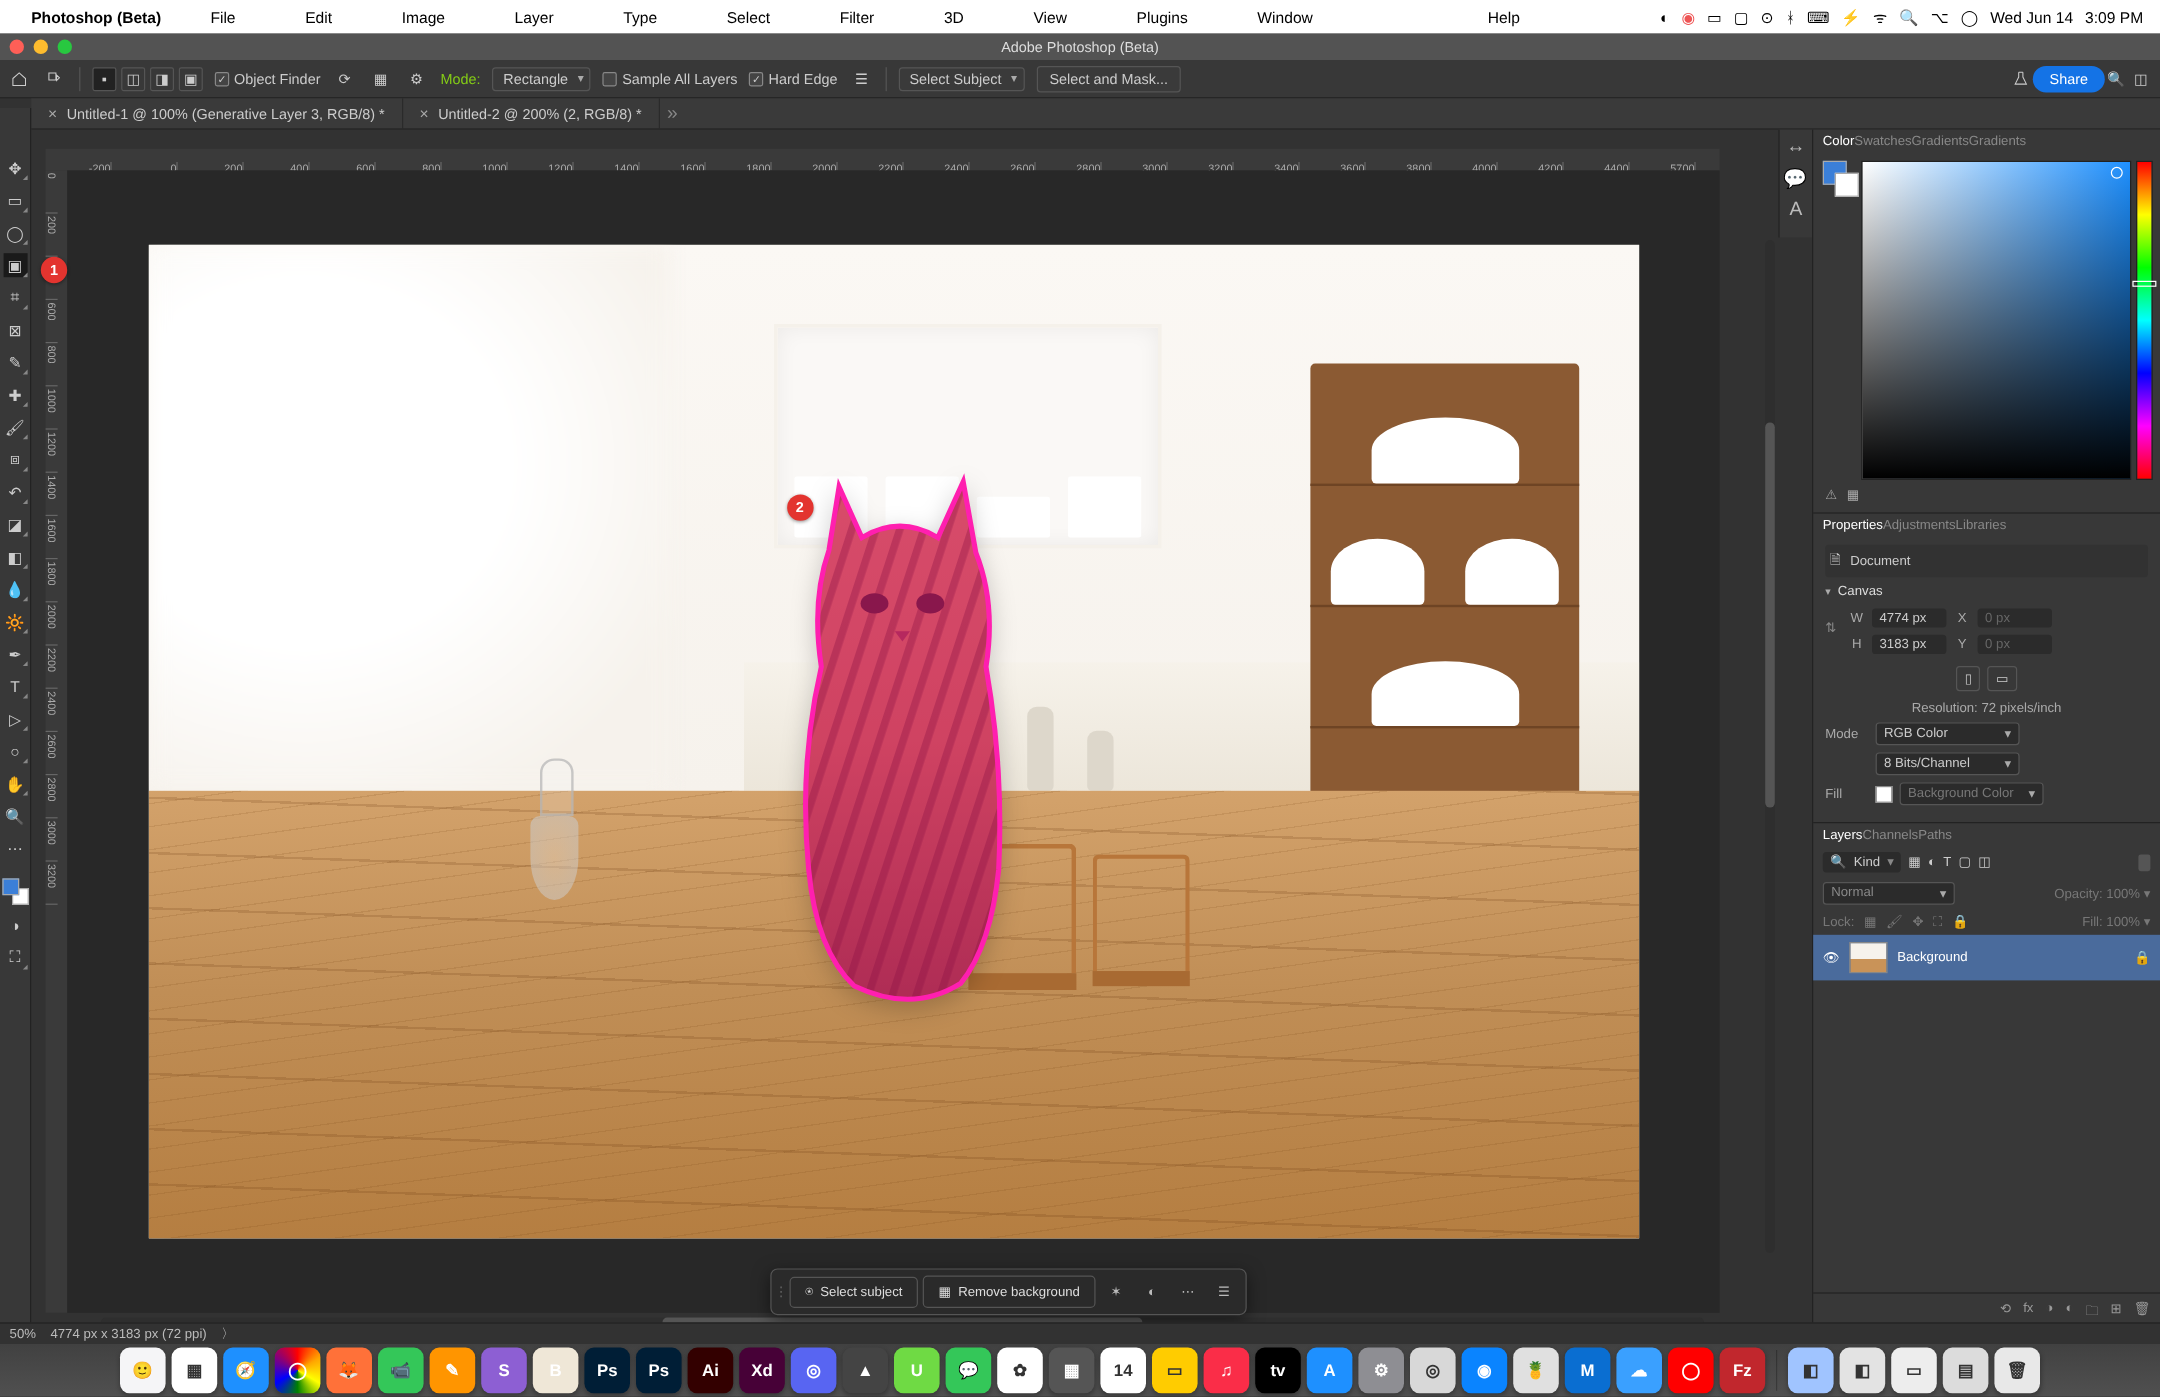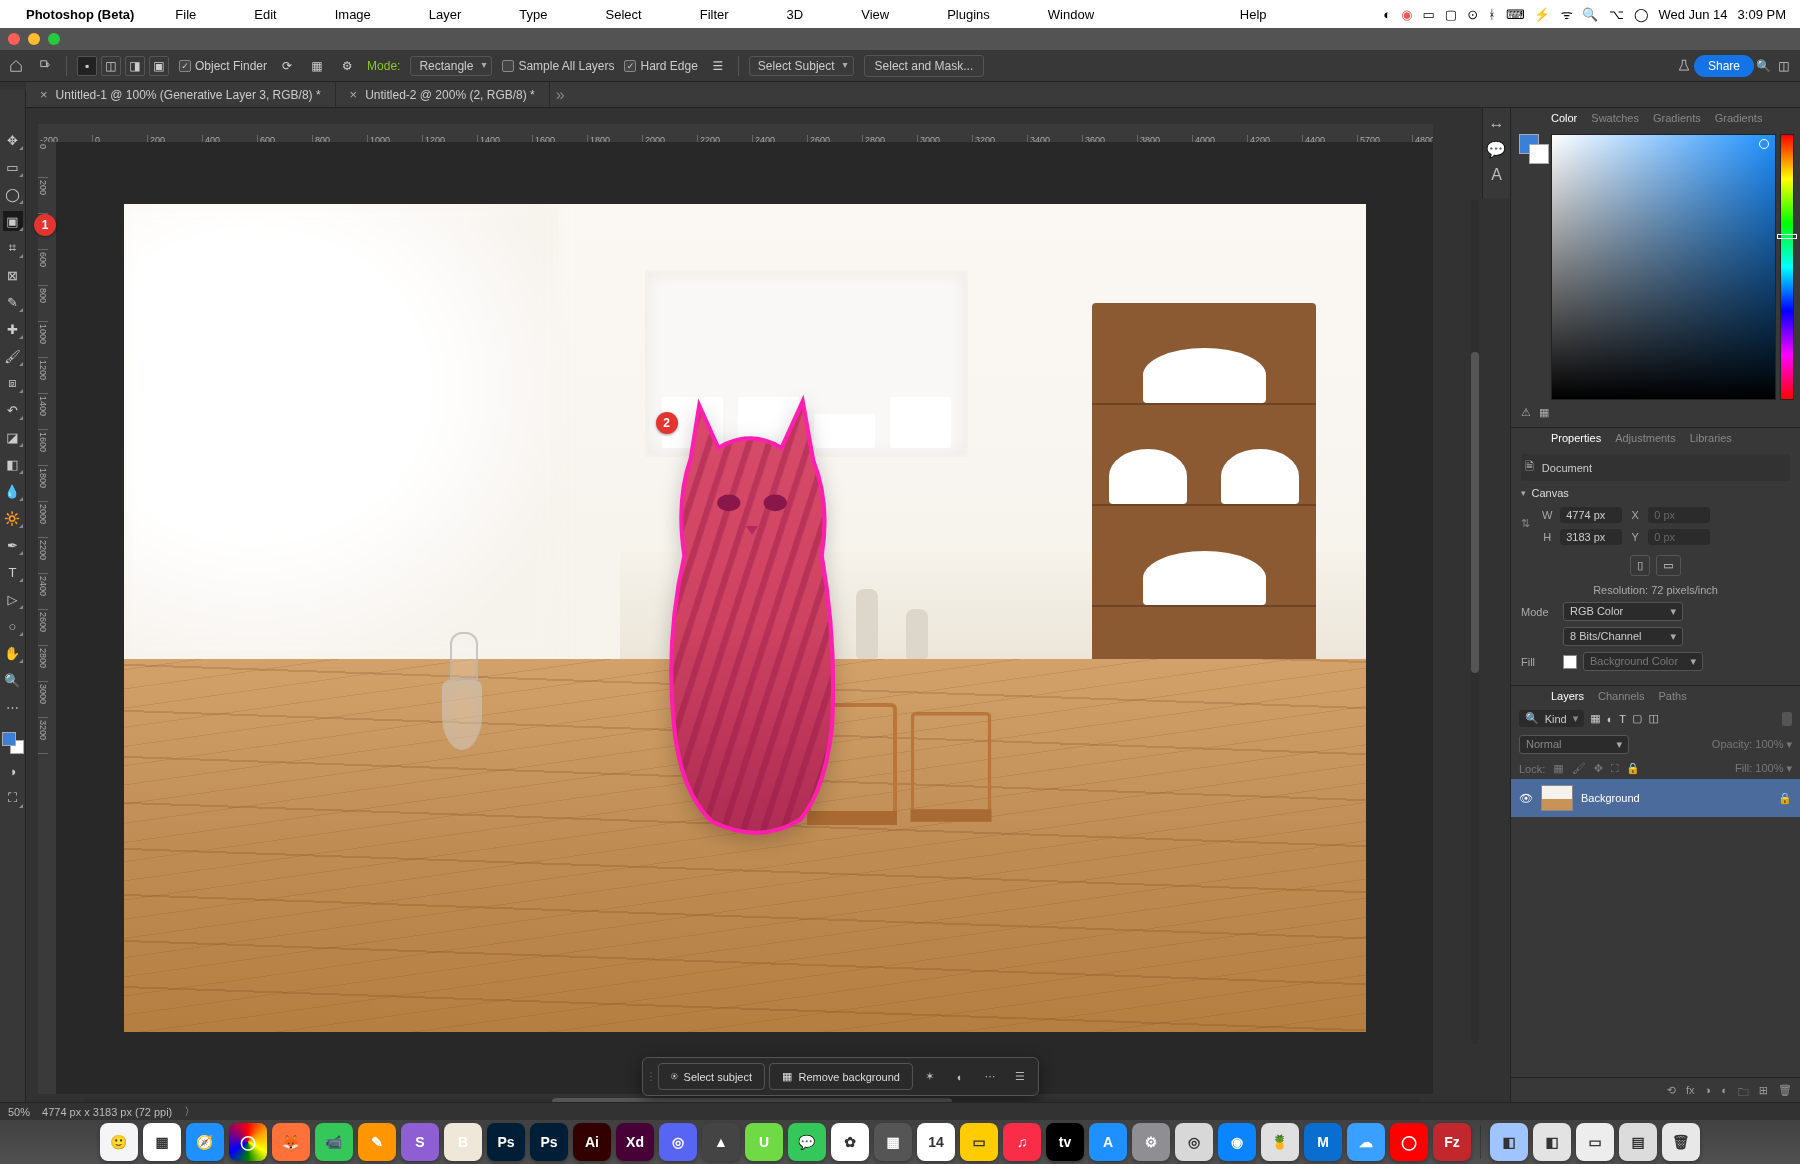--- a/index.html
+++ b/index.html
@@ -43,21 +43,21 @@
 .ltool { position: absolute; top: 90px; left: 0; width: 26px; bottom: 55px; background: #383838; display: flex; flex-direction: column; align-items: center; padding-top: 40px; gap: 7px; border-right: 1px solid #222; }
 .ltool .t { width: 20px; height: 20px; display: flex; align-items: center; justify-content: center; color: #ccc; font-size: 13px; position: relative; }
 .ltool .t.active { background: #1a1a1a; }
 .ltool .t .corner { position: absolute; right: 0; bottom: 0; width: 0; height: 0; border-left: 4px solid transparent; border-bottom: 4px solid #888; }
 .ltool .swatch { width: 22px; height: 22px; position: relative; margin-top: 8px; }
 .ltool .swatch .fg { width: 14px; height: 14px; background: #3b7fd8; border: 1px solid #aaa; position: absolute; top: 0; left: 0; }
 .ltool .swatch .bg { width: 14px; height: 14px; background: #fff; border: 1px solid #aaa; position: absolute; bottom: 0; right: 0; }
 
 
 .ruler-h { position: absolute; top: 124px; left: 38px; right: 367px; height: 18px; background: #3a3a3a; color: #aaa; font-size: 9px; display: flex; align-items: flex-end; overflow: hidden; }
-.ruler-h .tick { border-right: 1px solid #666; height: 7px; flex: 0 0 55px; text-align: left; padding-left: 2px; }
+.ruler-h .tick { border-right: 1px solid #666; height: 7px; flex: 0 0 55px; text-align: right; padding-left: 2px; }
 .ruler-v { position: absolute; top: 142px; left: 38px; bottom: 70px; width: 18px; background: #3a3a3a; color: #aaa; font-size: 9px; }
 .ruler-v .tick { border-bottom: 1px solid #666; height: 36px; writing-mode: vertical-rl; padding: 2px 0; }
 
 
 .canvas-wrap { position: absolute; top: 142px; left: 56px; right: 367px; bottom: 70px; background: #282828; display: flex; align-items: center; justify-content: center; }
 .artboard { width: 1242px; height: 828px; background: #f1ede5; position: relative; overflow: hidden; }
 
 .photo-bg { position: absolute; inset: 0; background: linear-gradient(180deg, #fbf8f4 0%, #f6f2ec 55%, #c99358 55%, #d7a770 100%); }
 .photo-bg::before { content: ""; position: absolute; left: 0; width: 35%; top: 0; bottom: 45%; background: radial-gradient(ellipse at 30% 40%, #fff 0%, #fff 40%, #f6f2ec 80%); filter: blur(8px); }
 .hutch { position: absolute; right: 4%; top: 12%; width: 18%; height: 68%; background: #8b5a33; border-radius: 4px; }
@@ -87,21 +87,21 @@
 .annot { position: absolute; width: 22px; height: 22px; border-radius: 50%; background: #e3342f; color: #fff; font-size: 12px; font-weight: 600; display: flex; align-items: center; justify-content: center; box-shadow: 0 1px 3px rgba(0,0,0,0.4); z-index: 50; }
 
 
 .ctxbar { position: absolute; left: 50%; transform: translateX(-65%); bottom: 68px; display: flex; align-items: center; background: #2a2a2a; border: 1px solid #555; border-radius: 6px; padding: 5px; gap: 4px; font-size: 11px; box-shadow: 0 4px 14px rgba(0,0,0,0.5); }
 .ctxbar .handle { width: 6px; align-self: stretch; display: flex; align-items: center; justify-content: center; color: #666; cursor: grab; }
 .ctxbar .cbtn { display: flex; align-items: center; gap: 6px; padding: 6px 12px; border: 1px solid #555; border-radius: 4px; color: #ddd; }
 .ctxbar .cicon { width: 26px; height: 26px; display: flex; align-items: center; justify-content: center; border-radius: 4px; color: #bbb; }
 
 
 .rcol { position: absolute; top: 108px; right: 0; bottom: 55px; width: 290px; background: #383838; border-left: 1px solid #222; display: flex; flex-direction: column; font-size: 11px; }
-.rcol .tabs { display: flex; padding: 4px 8px; gap: 14px; color: #888; margin-left: 32px; }
+.rcol .tabs { display: flex; padding: 4px 8px; color: #888; }
 .rcol .tabs .on { color: #fff; }
 .rcol .panel { border-bottom: 1px solid #222; padding-bottom: 8px; }
 .color-area { position: relative; height: 278px; display: flex; padding: 6px 6px 6px 40px; gap: 4px; }
 .color-area .swatches-mini { position: absolute; left: 8px; top: 6px; }
 .color-area .swatches-mini .fg2 { width: 20px; height: 20px; background: #3b7fd8; border: 1px solid #aaa; }
 .color-area .swatches-mini .bg2 { width: 20px; height: 20px; background: #fff; border: 1px solid #aaa; margin-top: -10px; margin-left: 10px; }
 .color-area .sat { flex: 1; background: linear-gradient(to bottom, rgba(0,0,0,0) 0%, #000 100%), linear-gradient(to right, #fff 0%, #1e90ff 100%); position: relative; border: 1px solid #222; }
 .color-area .sat .cursor-ring { position: absolute; right: 6px; top: 4px; width: 10px; height: 10px; border: 1px solid #fff; border-radius: 50%; }
 .color-area .hue { width: 14px; background: linear-gradient(to bottom, #f00, #ff0, #0f0, #0ff, #00f, #f0f, #f00); position: relative; border: 1px solid #222; }
 .color-area .hue .hcur { position: absolute; left: -3px; right: -3px; top: 38%; height: 3px; outline: 1px solid #fff; }
@@ -179,20 +179,21 @@
     <span>◯</span>
     <span>Wed Jun 14</span>
     <span>3:09 PM</span>
   </div>
 </div>
 
 <div class="traffic">
   <div class="dot red"></div>
   <div class="dot amber"></div>
   <div class="dot green"></div>
+  <div class="title">Adobe Photoshop (Beta)</div>
 </div>
 
 <div class="homebar">
   <div class="iconbtn">
       <svg class="ico" viewBox="0 0 24 24">
         <path d="M3 11l9-8 9 8v10H3z"></path>
       </svg>
     </div>
   <div class="iconbtn" style="position:relative">
       <svg class="ico" viewBox="0 0 24 24">

